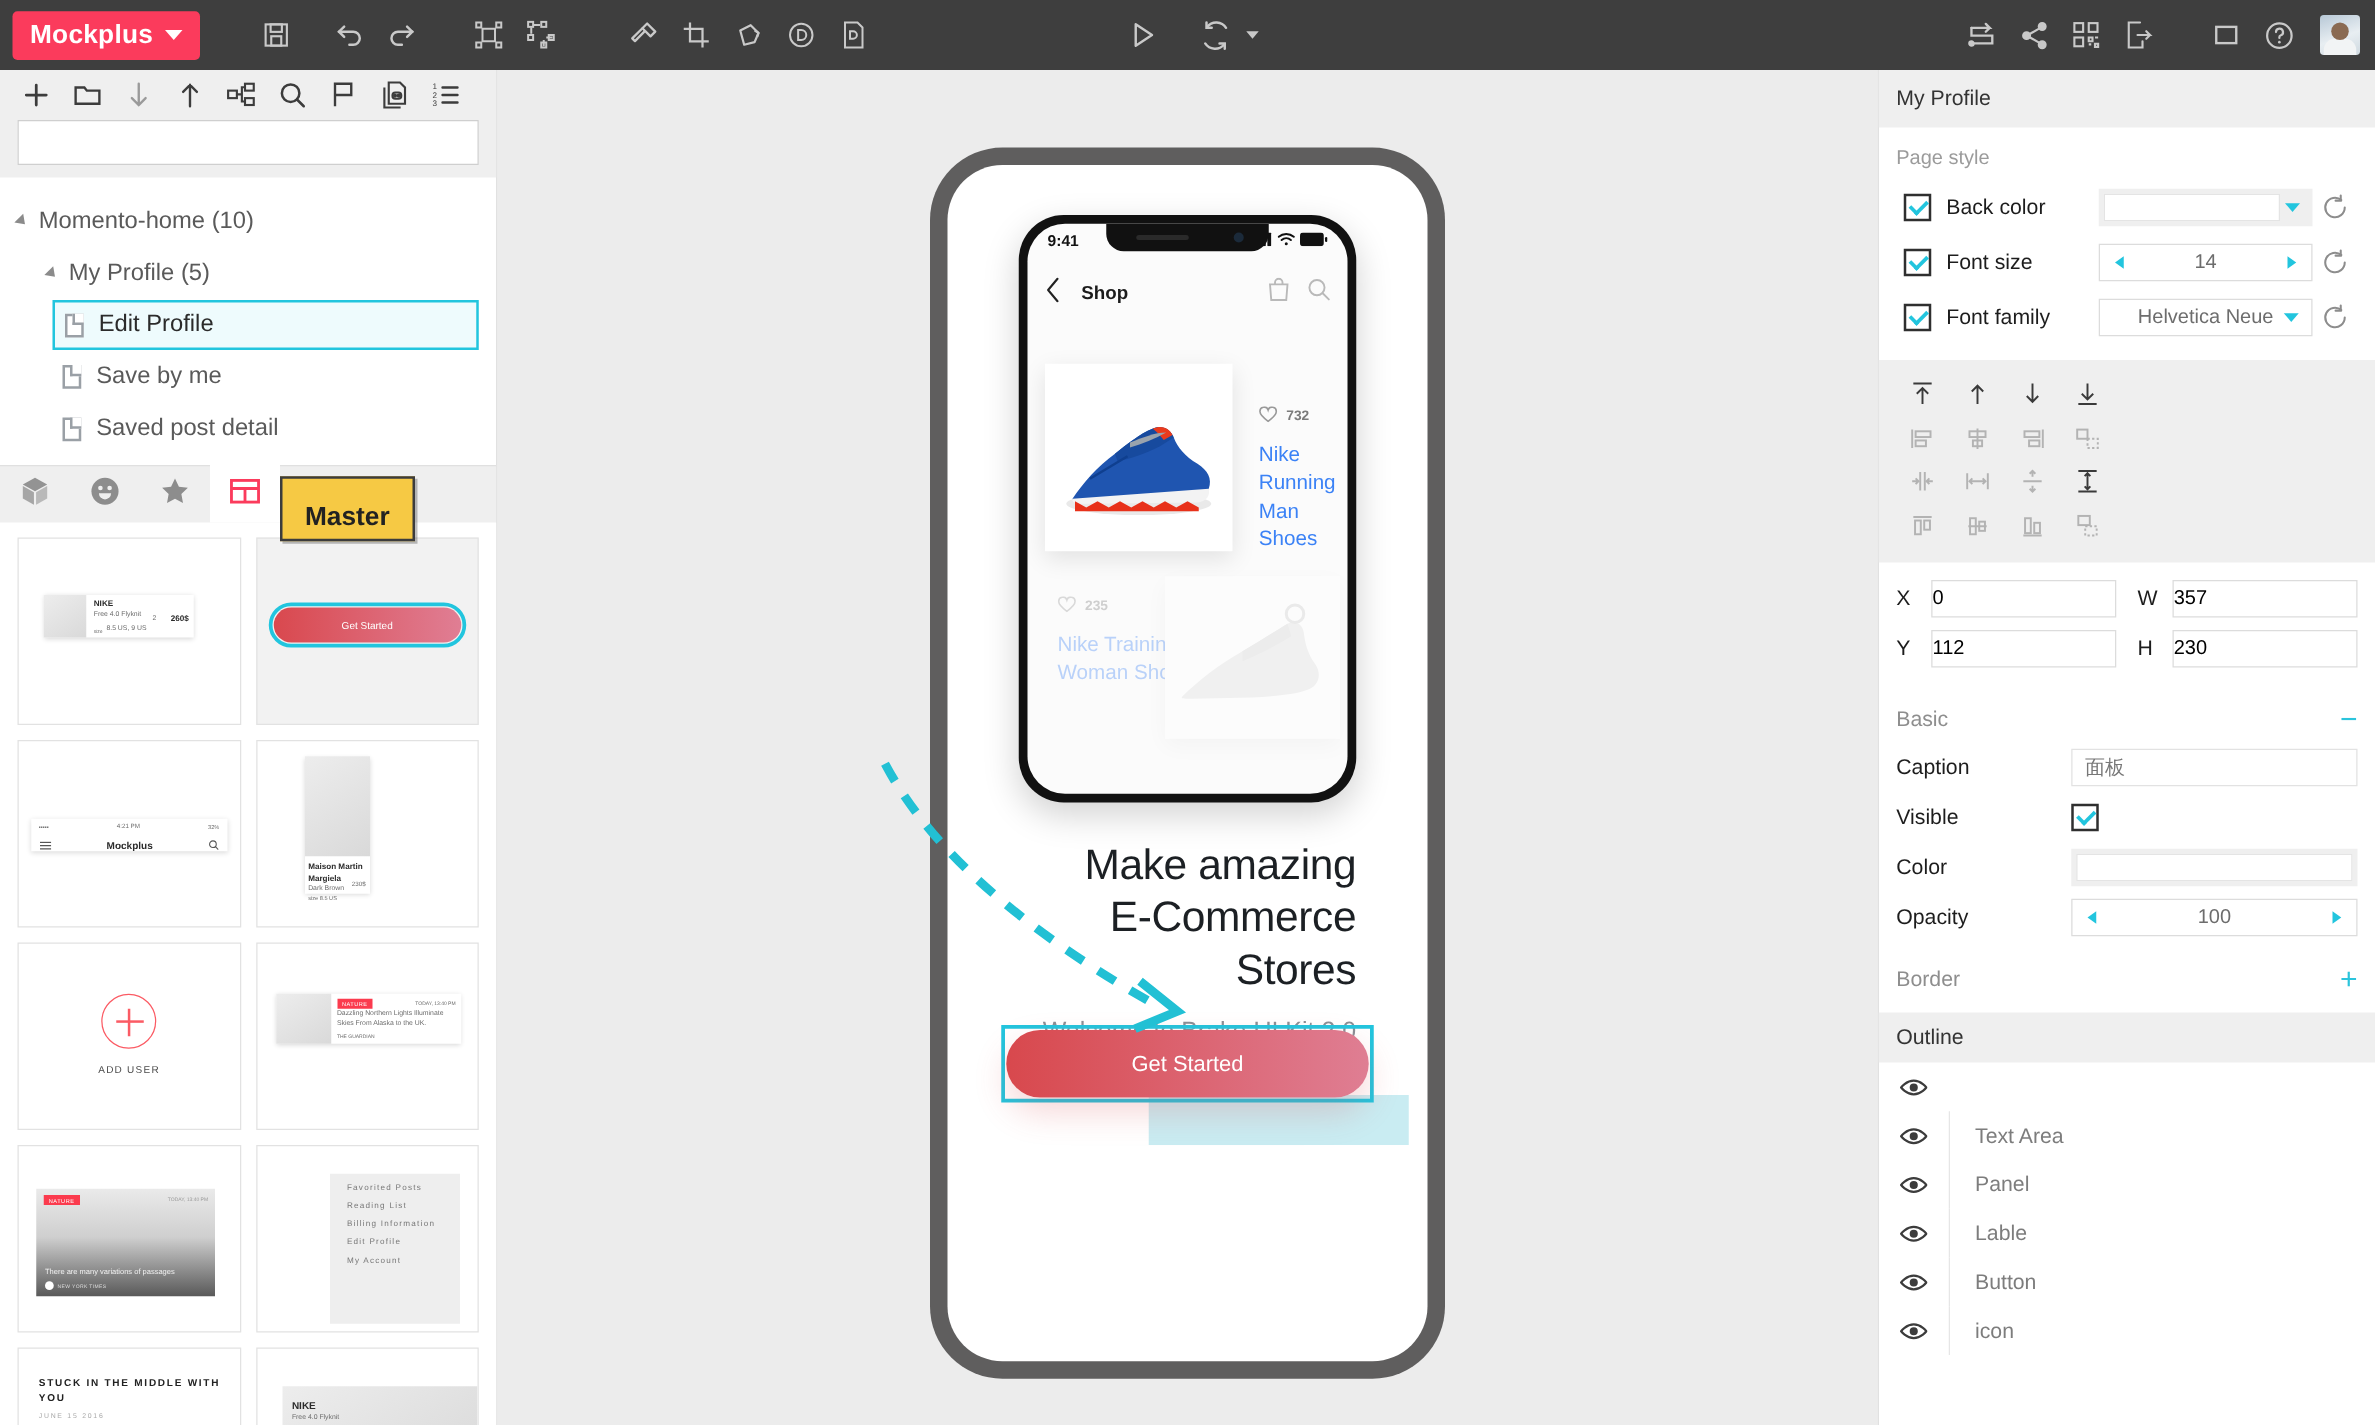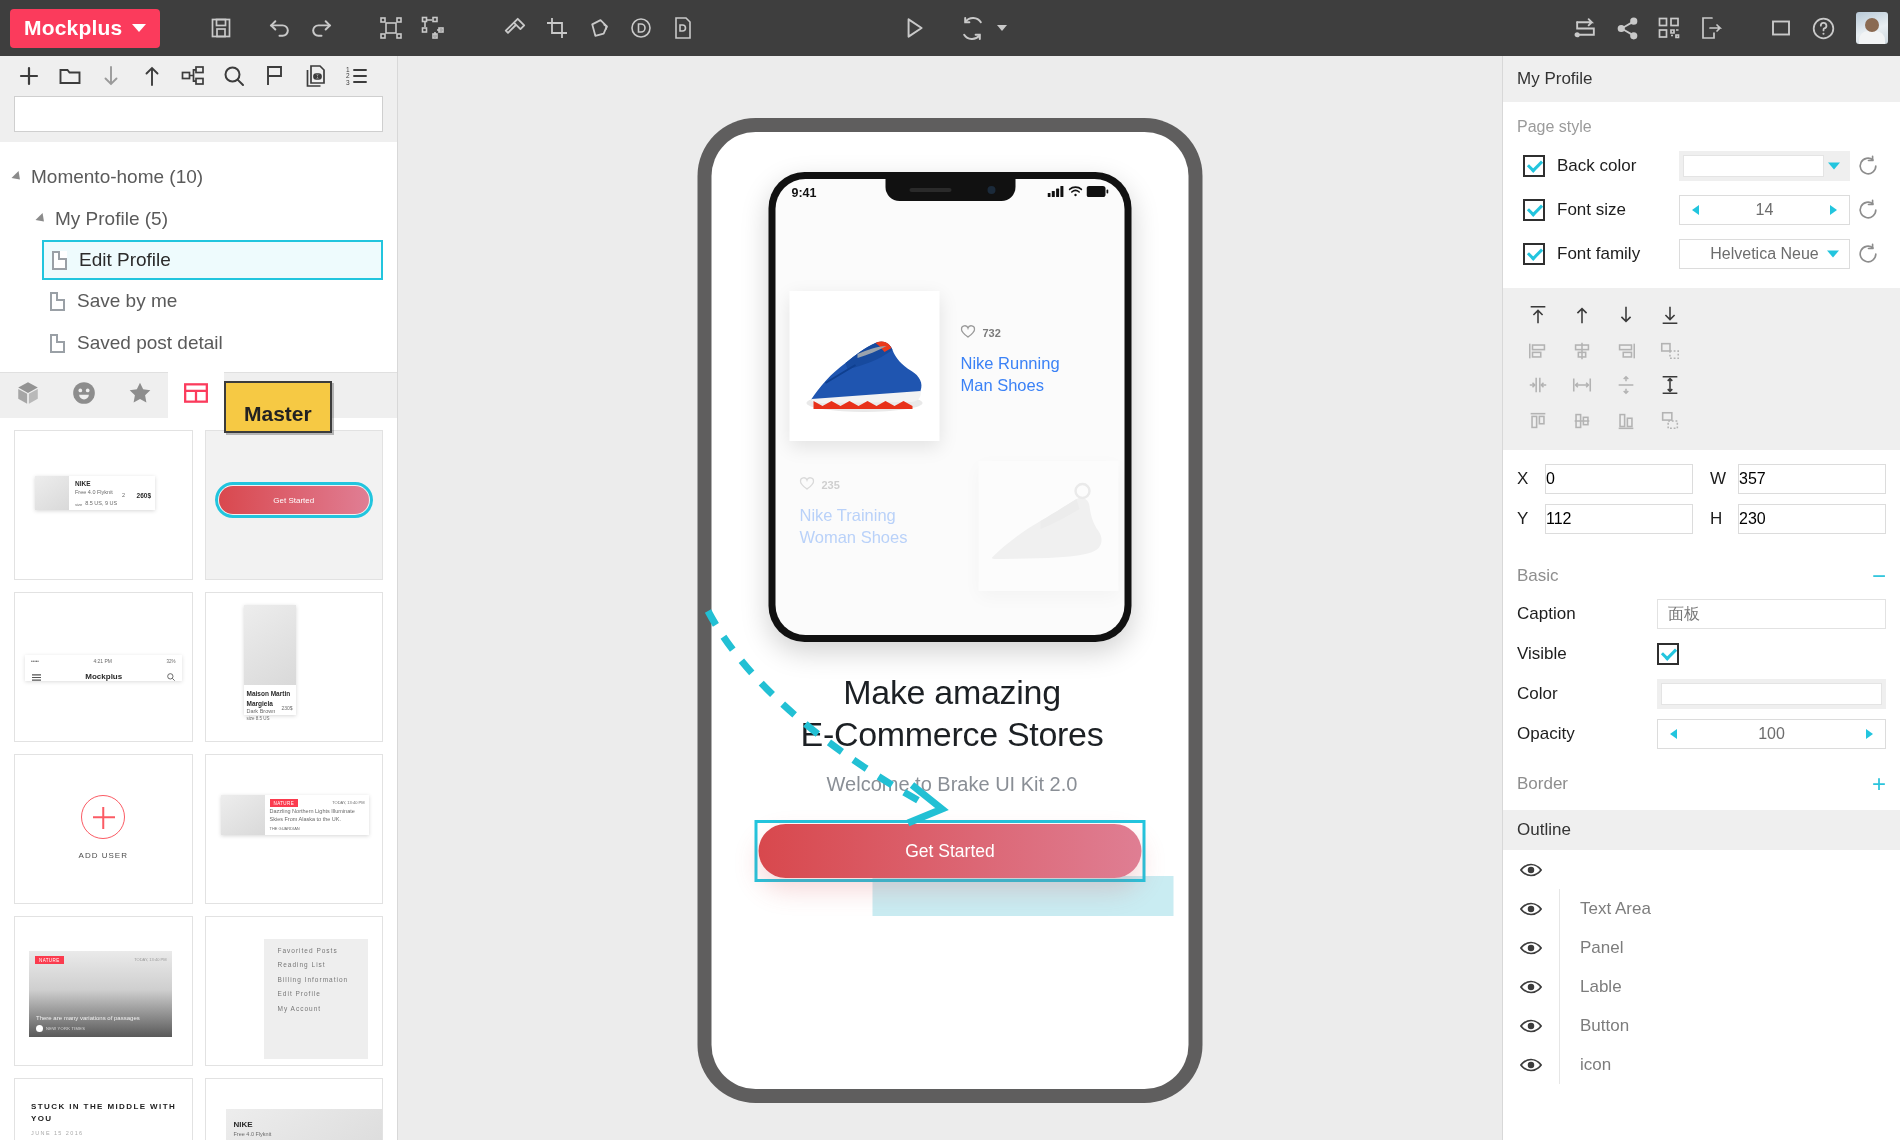--- a/index.html
+++ b/index.html
@@ -111,21 +111,21 @@
   .mini-badge { background:#fb3b4e; color:#fff; font-size:4.5px; padding:1.5px 4px; display:inline-block; letter-spacing:.4px;}
   .mini-menu { position:absolute; left:58px; right:14px; top:22px; bottom:6px; background:#eeeeee; }
   .mini-menu div { font-size:6.5px; color:#777; letter-spacing:1px; margin:0 0 0 14px; padding-top:7.5px;}
   .mini-dark { position:absolute; left:14px; right:20px; top:34px; height:86px;
                background: linear-gradient(180deg,#eaeaea 0%, #cfcfcf 45%, #595959 100%); }
 
   
   .center { flex: 1 1 auto; background: #ececec; position: relative; overflow: hidden; min-width:0;}
   .phone {
     position: absolute; left: 50%; transform: translateX(-50%); top: 62px;
-    width: 505px; height: 985px; background: #5f5e5e; border-radius: 58px; padding: 14px;
+    width: 412px; height: 985px; background: #5f5e5e; border-radius: 58px; padding: 14px;
   }
   .phone-screen { width: 100%; height: 100%; background: #fff; border-radius: 44px; overflow: hidden; position: relative; }
   .ph-inner { position: absolute; left: 57px; right: 57px; top: 40px; bottom: 24px; }
 
   .hero-phone { position:absolute; left:0; right:0; top:0; height:470px;
                 border-radius: 36px; background:#111; padding:7px; box-shadow:0 10px 28px rgba(0,0,0,.18);}
   .hero-screen { width:100%; height:100%; background:#fbfbfb; border-radius:30px; overflow:hidden; position:relative; }
   .notch { position:absolute; left:50%; transform:translateX(-50%); top:0; width:130px; height:22px;
            background:#111; border-radius:0 0 14px 14px; z-index:4; }
   .notch .sp { position:absolute; left:24px; top:9px; width:42px; height:4px; border-radius:2px; background:#2a2a2a;}
@@ -135,21 +135,21 @@
   .sbar .rightgrp { display:flex; align-items:center; gap:4px; }
   .navrow { position:absolute; left:0; right:0; top:38px; height:34px; display:flex; align-items:center;
             padding: 0 14px; color:#222; }
   .navrow .ttl { font-size:15px; font-weight:600; margin-left:16px; color:#1c1c1c; }
   .navrow .nav-right { margin-left:auto; display:flex; gap:14px; color:#b9b9b9; }
   .prod { position:absolute; left:0; right:0; }
   .prod .ph { position:absolute; background:#fff; box-shadow: 0 6px 18px rgba(0,0,0,.10); }
   .prod .lk { display:flex; align-items:center; gap:7px; font-size:11px; font-weight:bold; color:#7b7b7b;}
   .prod .nm { font-size:16.5px; color:#3b82f6; line-height:1.35; margin-top:12px; }
 
-  .headline { position:absolute; left:4px; right:0; top:500px; text-align:center; }
+  .headline { position:absolute; left:4px; right:0; top:500px; text-align:right; }
   .headline h1 { font-size:34px; line-height:1.23; color:#1c2024; font-weight:normal; letter-spacing:-.3px;}
   .headline .sub { margin-top:17px; font-size:20px; color:#8a8f96; }
 
   .cta-wrap { position:absolute; left:-14px; right:-14px; top:648px; }
   .cta-sel { position:absolute; left:0; right:0; top:0; height:62px; border:3px solid #22c5de; }
   .cta {
     position:absolute; left:4px; right:4px; top:4px; height:54px; border-radius:28px;
     background: linear-gradient(90deg,#d8484d 0%, #df7e93 100%);
     color:#fff; font-size:17.5px; display:flex; align-items:center; justify-content:center;
     box-shadow: 0 12px 26px rgba(216,72,77,.22);
@@ -640,20 +640,39 @@
                           <circle cx="7" cy="9" r="1.2" fill="#111" stroke="none"></circle>
                         </svg></span>
                     <span>
                       <svg width="22" height="11" viewBox="0 0 22 11">
                           <rect x="0" y="0" width="19" height="11" rx="2.6" fill="#111"></rect>
                           <rect x="20" y="3.6" width="2" height="4" rx="1" fill="#111"></rect>
                         </svg></span>
                   </span>
                 </div>
 
+                <div class="navrow">
+                  <span>
+                    <svg width="13" height="20" viewBox="0 0 13 20" fill="none" stroke="#222" stroke-width="1.7" stroke-linecap="round" stroke-linejoin="round">
+                        <path d="M10 1L2.5 10 10 19"></path>
+                      </svg></span>
+                  <span class="ttl">Shop</span>
+                  <span class="nav-right">
+                    <span>
+                      <svg width="18" height="19" viewBox="0 0 18 19" fill="none" stroke="currentColor" stroke-width="1.5">
+                          <path d="M2 5.5h14L15 18H3z"></path>
+                          <path d="M6 6V4a3 3 0 0 1 6 0v2"></path>
+                        </svg></span>
+                    <span>
+                      <svg width="18" height="19" viewBox="0 0 19 19" fill="none" stroke="currentColor" stroke-width="1.6">
+                          <circle cx="8" cy="8" r="6.4"></circle>
+                          <path d="M12.8 12.8L18 18" stroke-linecap="round"></path>
+                        </svg></span>
+                  </span>
+                </div>
 
                 <div class="prod" style="top:112px;height:180px;">
                   <div class="ph" style="left:14px;top:0;width:150px;height:150px;">
                     <svg viewBox="0 0 150 150" width="150" height="150">
                       <ellipse cx="75" cy="112" rx="58" ry="9" fill="#e9e9e9"></ellipse>
                       <path d="M22 108 C30 96 42 82 56 72 C66 64 76 56 86 52 C94 49 100 52 103 59 C106 67 112 74 122 80 C130 85 134 92 131 100 C128 107 118 110 104 110 L34 110 C26 110 22 110 22 108z" fill="#1f55b0"></path>
                       <path d="M56 72 C66 64 76 56 86 52 C94 49 100 52 103 59 L92 66 C80 72 68 76 58 78z" fill="#174a9e"></path>
                       <path d="M86 52 C93 49 99 51 102 57 L95 61 C91 56 88 53 86 52z" fill="#ea3a1c"></path>
                       <path d="M22 108 L131 100 C132 105 130 110 122 111 L32 112 C24 112 21 111 22 108z" fill="#f3f3f3"></path>
                       <path d="M24 110 l9 5 9-5 9 5 9-5 9 5 9-5 9 5 9-5 9 5 9-5 9 5 v3 H24z" fill="#e8311a"></path>

